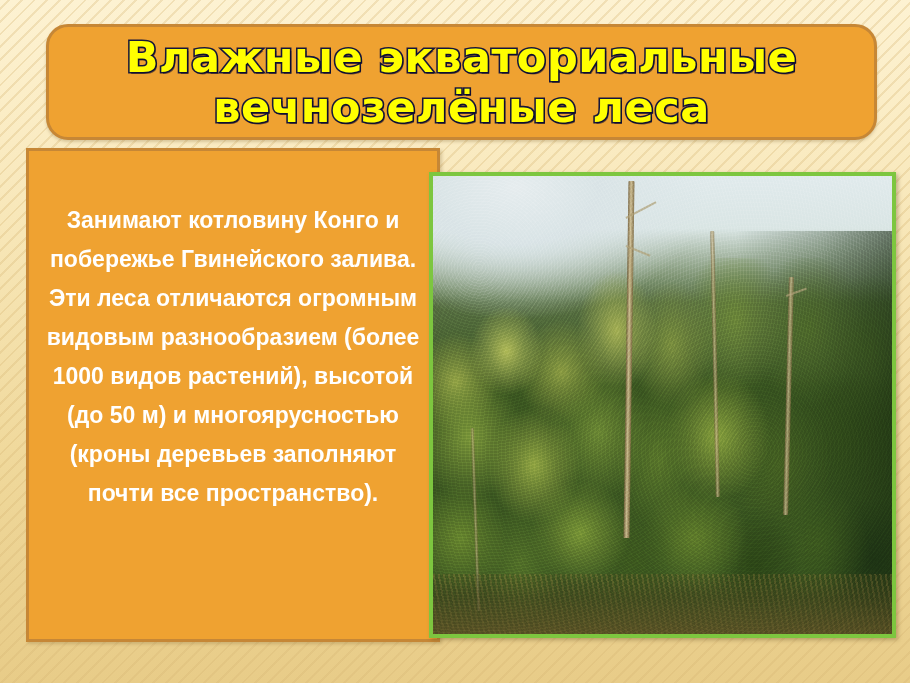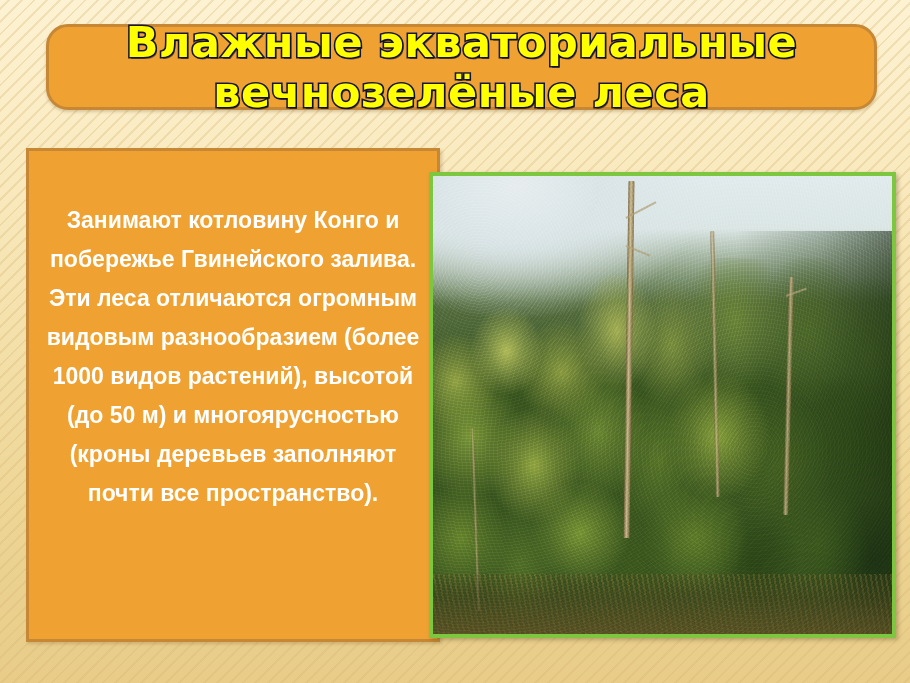--- a/index.html
+++ b/index.html
@@ -36,21 +36,21 @@
         #EBD190 85%,
         #E8CC88 100%);
   }
 
   
   #title-box {
     position: absolute;
     left: 46px;
     top: 24px;
     width: 831px;
-    height: 86px;
+    height: 116px;
     box-sizing: border-box;
     background: #EFA231;
     border: 3px solid #C68736;
     border-radius: 22px;
     display: flex;
     align-items: center;
     justify-content: center;
     box-shadow: 0 2px 3px rgba(120, 90, 40, 0.25);
   }
 

